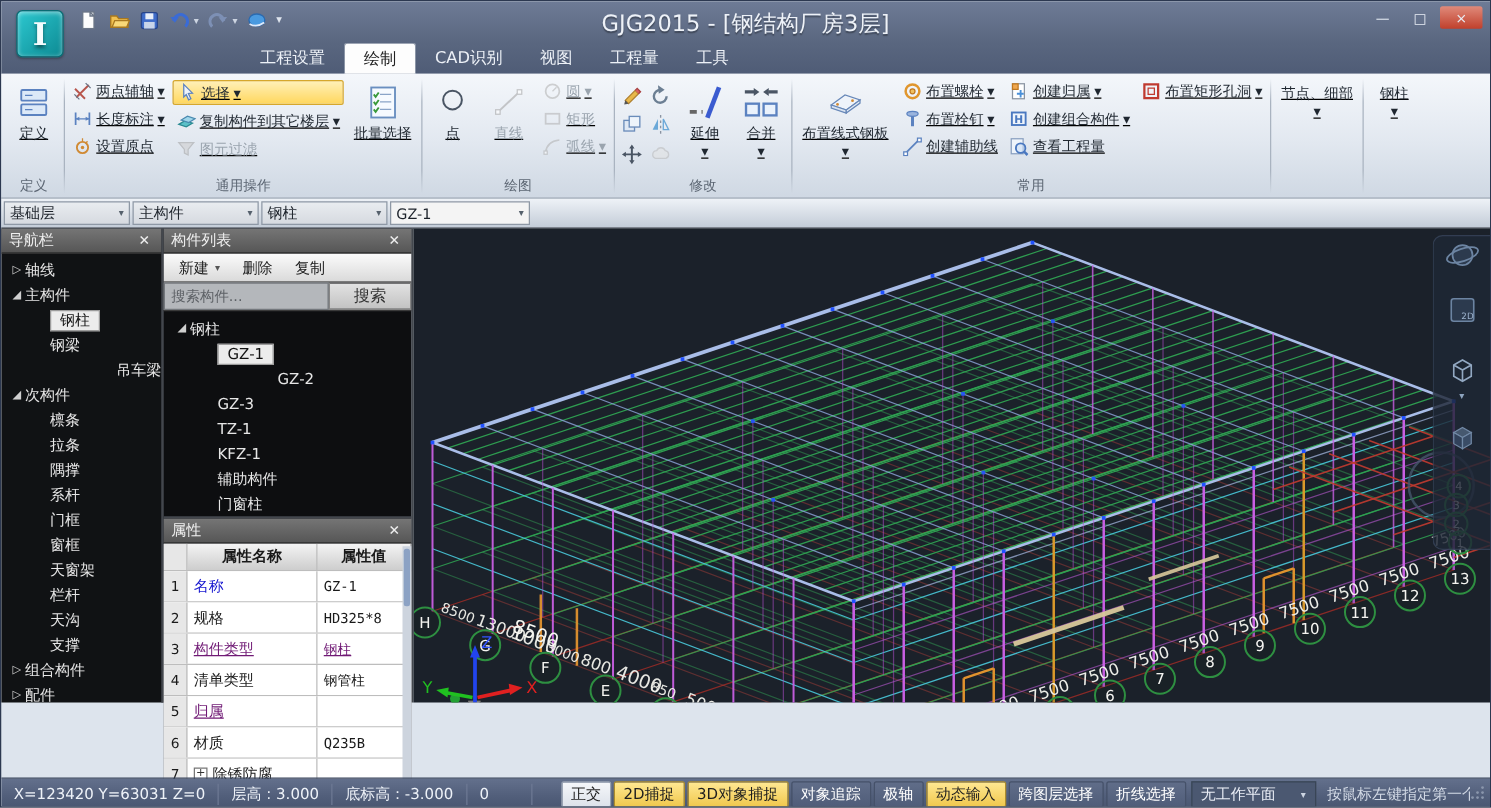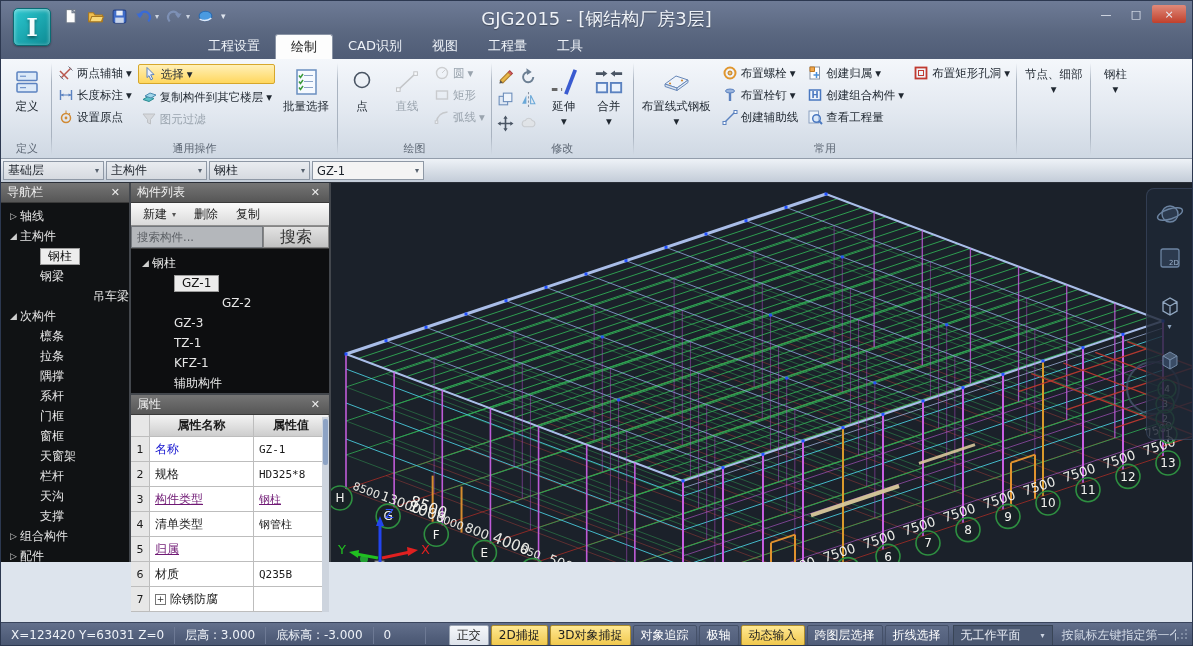--- a/index.html
+++ b/index.html
@@ -19,21 +19,21 @@
   .tab{padding:3px 15px 4px;color:#edf1f7;font-size:13px;white-space:nowrap;}
   .tab.active{background:#fdfdfd;color:#222;border:1px solid #8b95a6;border-bottom:none;border-radius:3px 3px 0 0;}
   #tabright{position:absolute;right:10px;top:34px;display:flex;align-items:center;gap:12px;color:#e8edf5;font-size:12px;}
   .ddsmall{font-size:8px;color:#cdd5e2;margin-left:2px;}
   
   #ribbon{position:absolute;left:0;top:58px;width:100%;height:100px;display:flex;align-items:stretch;background:linear-gradient(#f4f7fb,#e2e8f0 55%,#cfd8e3);border-bottom:1px solid #939dab;padding:1px 2px 0;overflow:hidden;}
   .rgroup{display:flex;flex-direction:column;padding:0 3px;}
   .rbody{flex:1;display:flex;align-items:flex-start;gap:3px;}
   .rlabel{text-align:center;font-size:11px;color:#5c6673;padding:0 2px 2px;white-space:nowrap;}
   .rsep{width:1px;margin:3px 0;background:linear-gradient(rgba(170,180,195,0),#a9b3c0 20%,#a9b3c0 80%,rgba(170,180,195,0));flex:0 0 1px;}
-  .rcol{display:flex;flex-direction:column;gap:4px;padding-top:4px;}
+  .rcol{display:flex;flex-direction:column;gap:4px;padding-top:4px;text-decoration:underline;}
   .rsmall{display:flex;align-items:center;gap:3px;font-size:11.5px;color:#1f2730;padding:1px 3px;white-space:nowrap;border-radius:2px;}
   .rsmall.dis{color:#9aa4ae;}
   .rsmall.dis .icon{filter:grayscale(1) opacity(.55);}
   .rsmall.hl{background:linear-gradient(#fff0b8,#ffd75e);border:1px solid #d6a72c;}
   .rbig{display:flex;flex-direction:column;align-items:center;justify-content:flex-start;font-size:11.5px;color:#1f2730;padding:3px 5px 0;min-width:42px;text-align:center;white-space:nowrap;}
   .rbig.dis{color:#9aa4ae;}
   .rbig.dis .icon{filter:grayscale(1) opacity(.55);}
   .rbig .icon{margin-bottom:2px;}
   .rminis{display:grid;grid-template-columns:22px 22px;grid-auto-rows:23px;gap:1px;padding-top:4px;}
   .rmini{display:flex;align-items:center;justify-content:center;border-radius:2px;}
@@ -52,38 +52,38 @@
   .titem{height:20px;display:flex;align-items:center;color:#e6e6e6;font-size:12px;white-space:nowrap;}
   .titem .arrow{width:13px;text-align:center;font-size:9px;color:#cfcfcf;}
   .titem .sel{background:#ececec;color:#141414;border:1px solid #9c9c9c;padding:0 7px;line-height:15px;}
   #midcol{width:200px;height:100%;display:flex;flex-direction:column;border-right:2px solid #43474d;}
   #comppanel{height:242px;background:#0d0e10;display:flex;flex-direction:column;border-bottom:2px solid #43474d;}
   #compbar{height:23px;background:linear-gradient(#fbfbfb,#dadada);display:flex;align-items:center;font-size:12px;color:#222;gap:2px;padding:0 4px;border-bottom:1px solid #8f8f8f;flex:0 0 23px;}
   .cbtn{padding:1px 8px;display:flex;align-items:center;gap:3px;}
   #searchrow{height:23px;display:flex;flex:0 0 23px;border-bottom:1px solid #3a3a3a;}
   #searchinput{flex:1;background:#b4b7bb;border:1px solid #74787d;color:#4a4a4a;font-size:11.5px;padding:0 5px;min-width:0;}
   #searchinput::placeholder{color:#5d6166;}
-  #searchbtn{width:66px;background:linear-gradient(#e2e2e2,#c2c2c2);border:1px solid #858585;font-size:16px;color:#333;}
+  #searchbtn{width:66px;background:linear-gradient(#e2e2e2,#c2c2c2);border:1px solid #858585;font-size:13px;color:#333;}
   #comptree{flex:1;padding-top:4px;}
   #proppanel{flex:1;background:#101214;display:flex;flex-direction:column;position:relative;}
   #proptable{flex:1;background:#fff;margin:0;overflow:hidden;position:relative;}
   .prow{display:flex;height:25px;border-bottom:1px solid #bdbdbd;background:#fff;}
   .prow.hdr{height:22px;background:linear-gradient(#f4f4f4,#cdcdcd);font-weight:bold;}
   .pc{border-right:1px solid #bdbdbd;display:flex;align-items:center;font-size:12px;color:#1a1a1a;padding:0 5px;overflow:hidden;white-space:nowrap;}
   .pc.num{width:19px;justify-content:center;background:#e7e7e7;font-size:11px;padding:0;}
   .pc.name{width:104px;}
   .pc.val{flex:1;font-family:"DejaVu Sans Mono",monospace;font-size:11px;}
   .prow.hdr .pc{justify-content:center;font-size:12px;}
   .pc.link{color:#1515cf;}
   .pc.dim{color:#701a75;text-decoration:underline;}
   .plus{display:inline-block;width:11px;height:11px;border:1px solid #777;font-size:9px;line-height:9px;text-align:center;margin-right:4px;color:#333;background:#fff;}
   #propscroll{position:absolute;right:0;top:22px;bottom:0;width:7px;background:#cdd4de;}
   #propthumb{position:absolute;left:1px;top:2px;width:5px;height:46px;background:#8ca2c4;border-radius:2px;}
   #viewport{flex:1;position:relative;background:#1b212a;overflow:hidden;}
-  #navtools{position:absolute;top:5px;right:0;width:46px;height:252px;background:rgba(30,39,54,.82);border:1px solid rgba(90,110,140,.35);border-right:none;border-radius:8px 0 0 8px;display:flex;flex-direction:column;align-items:center;padding-top:10px;gap:14px;}
+  #navtools{position:absolute;top:5px;right:0;width:46px;height:252px;background:rgba(30,39,54,.82);border:1px solid rgba(90,110,140,.35);border-right:none;border-radius:8px 0 0 8px;display:flex;flex-direction:column;align-items:center;gap:14px;}
   .ntool{display:flex;flex-direction:column;align-items:center;gap:1px;}
   .ntool .dd{font-size:8px;color:#8ea4bf;}
   
   #statusbar{position:absolute;left:0;top:621px;width:100%;height:25px;background:linear-gradient(#63708c,#515e7a 60%,#495670);display:flex;align-items:center;color:#eef2f8;font-size:12px;border-top:1px solid #39445c;}
   .sfield{padding:0 10px;border-right:1px solid #6d7994;height:17px;display:flex;align-items:center;white-space:nowrap;}
   .sfield.counter{width:88px;}
   .sspacer{width:46px;}
   .stoggle{margin:0 1px;padding:1px 7px;white-space:nowrap;background:linear-gradient(#606d89,#505d79);border:1px solid #455169;border-radius:2px;color:#fff;}
   .stoggle.yellow{background:linear-gradient(#ffe892,#f0c84e);color:#1e1e1e;border-color:#ac8c2c;}
   .stoggle.light{background:linear-gradient(#f5f7fa,#dde2ea);color:#1e1e1e;border-color:#98a2b2;}
@@ -685,20 +685,23 @@
               <span>GZ-3</span>
             </div>
             <div class="titem" style="padding-left: 43px;">
               <span>TZ-1</span>
             </div>
             <div class="titem" style="padding-left: 43px;">
               <span>KFZ-1</span>
             </div>
             <div class="titem" style="padding-left: 43px;">
               <span>辅助构件</span>
+            </div>
+            <div class="titem" style="padding-left: 43px;">
+              <span>门窗柱</span>
             </div>
           </div>
       </div>
       <div id="proppanel">
         <div class="panelhdr">
           <span>属性</span>
           <span class="x">✕</span>
         </div>
         <div id="proptable">
             <div class="prow hdr">

